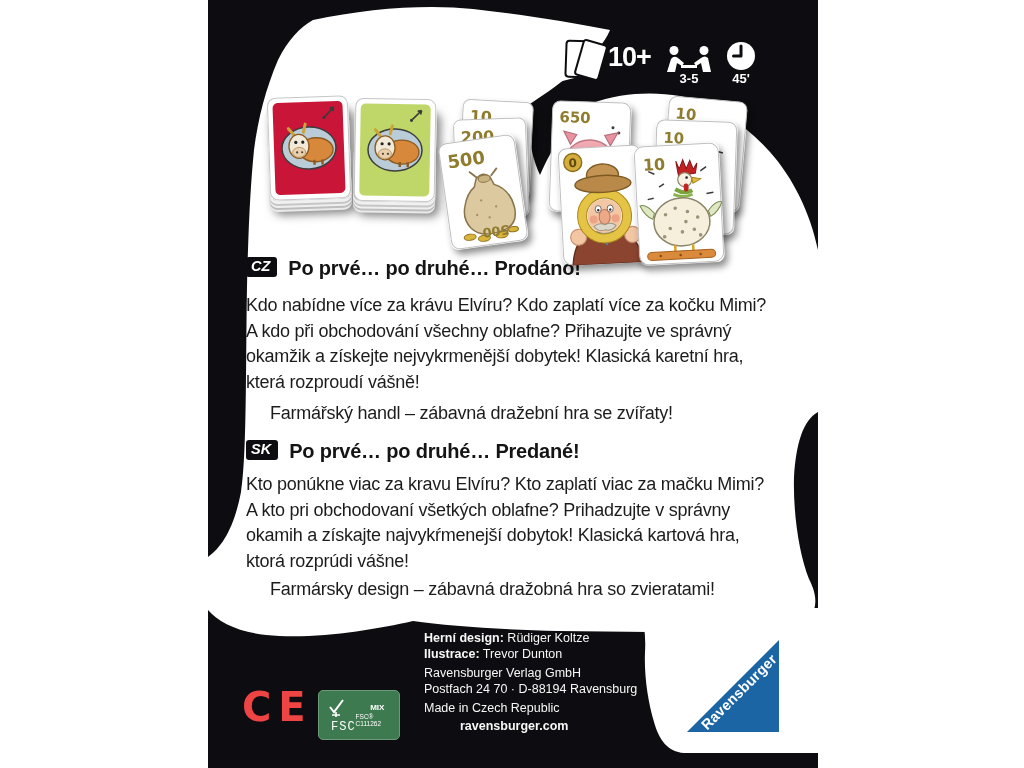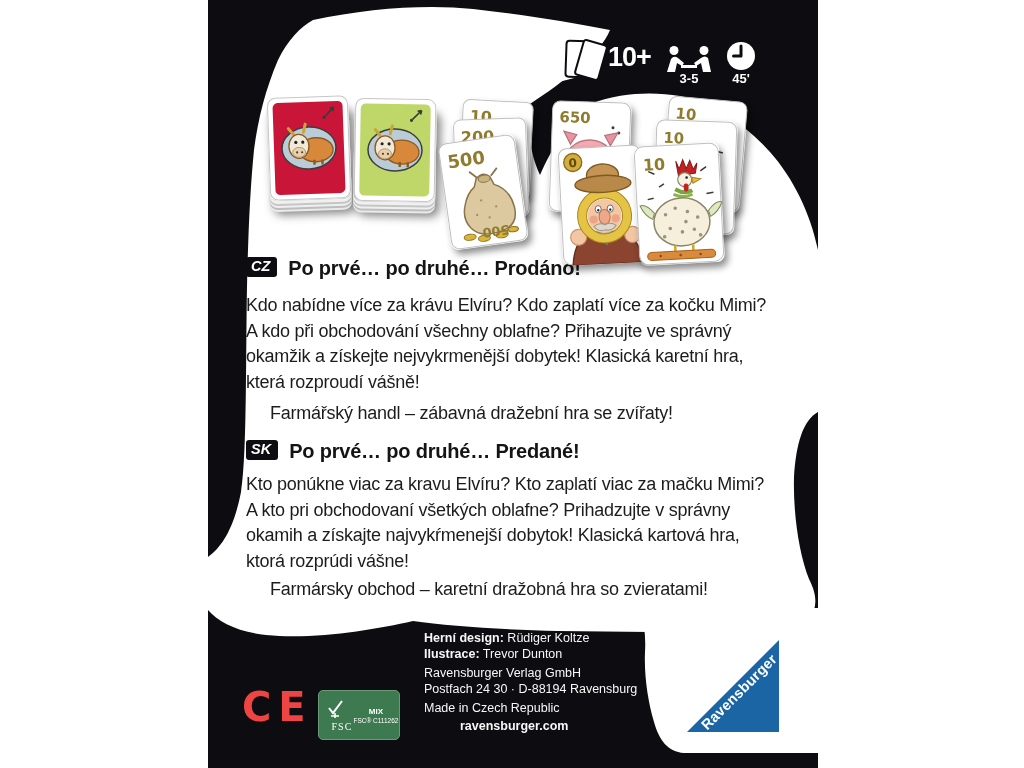--- a/index.html
+++ b/index.html
@@ -35,21 +35,21 @@
   .credits b{font-weight:bold;}
   .website{font-weight:bold;margin-top:2px;padding-left:36px;}
 
   
   .ce{position:absolute;left:34px;top:684px;color:#ef4444;font-family:"DejaVu Sans",sans-serif;
       font-size:40px;font-weight:bold;letter-spacing:7px;}
   .fsc{position:absolute;left:110px;top:690px;width:80px;height:48px;background:#3e7a50;
        border:1px solid #6b9a78;border-radius:5px;display:flex;align-items:center;
        justify-content:space-around;color:#fff;}
   .fsc-col{display:flex;flex-direction:column;align-items:center;gap:1px;}
-  .fsc-label{font-size:10px;letter-spacing:1px;font-family:Liberation Serif, serif;margin-left:12px;}
+  .fsc-label{font-size:12px;letter-spacing:1px;font-family:Liberation Mono, monospace;margin-left:12px;}
   .fsc-mix{font-size:8px;font-weight:bold;}
   .fsc-code{font-size:6.5px;}
 
   
   .tri{position:absolute;left:479px;top:640px;width:92px;height:92px;background:#1b65a5;
        clip-path:polygon(0 100%,100% 100%,100% 0);}
   .tri-text{position:absolute;left:-8px;top:44px;width:120px;text-align:center;
             transform:rotate(-45deg);color:#fff;font-weight:bold;font-size:14.5px;letter-spacing:.2px;}
 
   .gold{fill:#8f7c2e;font-weight:bold;font-family:"DejaVu Sans",sans-serif;}
@@ -277,30 +277,30 @@
     <div class="tagline" style="left:38px;top:403px;">Farmářský handl – zábavná dražební hra se zvířaty!</div>
 
     <div class="lang-row" style="left:38px;top:440px;">
       <span class="lang-badge">SK</span>
       <span class="section-title">Po prvé… po druhé… Predané!</span>
     </div>
     <div class="body-text" style="left:38px;top:472px;">Kto ponúkne viac za kravu Elvíru? Kto zaplatí viac za mačku Mimi?
 A kto pri obchodovaní všetkých oblafne? Prihadzujte v správny
 okamih a získajte najvykŕmenejší dobytok! Klasická kartová hra,
 ktorá rozprúdi vášne!</div>
-    <div class="tagline" style="left:38px;top:579px;">Farmársky obchod – karetní dražobná hra so zvieratami!</div>
+    <div class="tagline" style="left:38px;top:579px;">Farmársky design – zábavná dražobná hra so zvieratami!</div>
 
     <div class="credits">
       <div class="grp">
         <div><b>Herní design:</b> <span>Rüdiger Koltze</span></div>
         <div><b>Ilustrace:</b> <span>Trevor Dunton</span></div>
       </div>
       <div class="grp">
         <div>Ravensburger Verlag GmbH</div>
-        <div>Postfach 24 30 · D-88194 Ravensburg</div>
+        <div>Postfach 24 70 · D-88194 Ravensburg</div>
       </div>
       <div>Made in Czech Republic</div>
       <div class="website">ravensburger.com</div>
     </div>
 
     <div class="ce">CE</div>
     <div class="fsc">
       <div class="fsc-col">
         <svg width="20" height="22" viewBox="0 0 20 22">
           <path d="M3,10 l4,5 9,-12" stroke="#fff" stroke-width="2" fill="none"></path>

